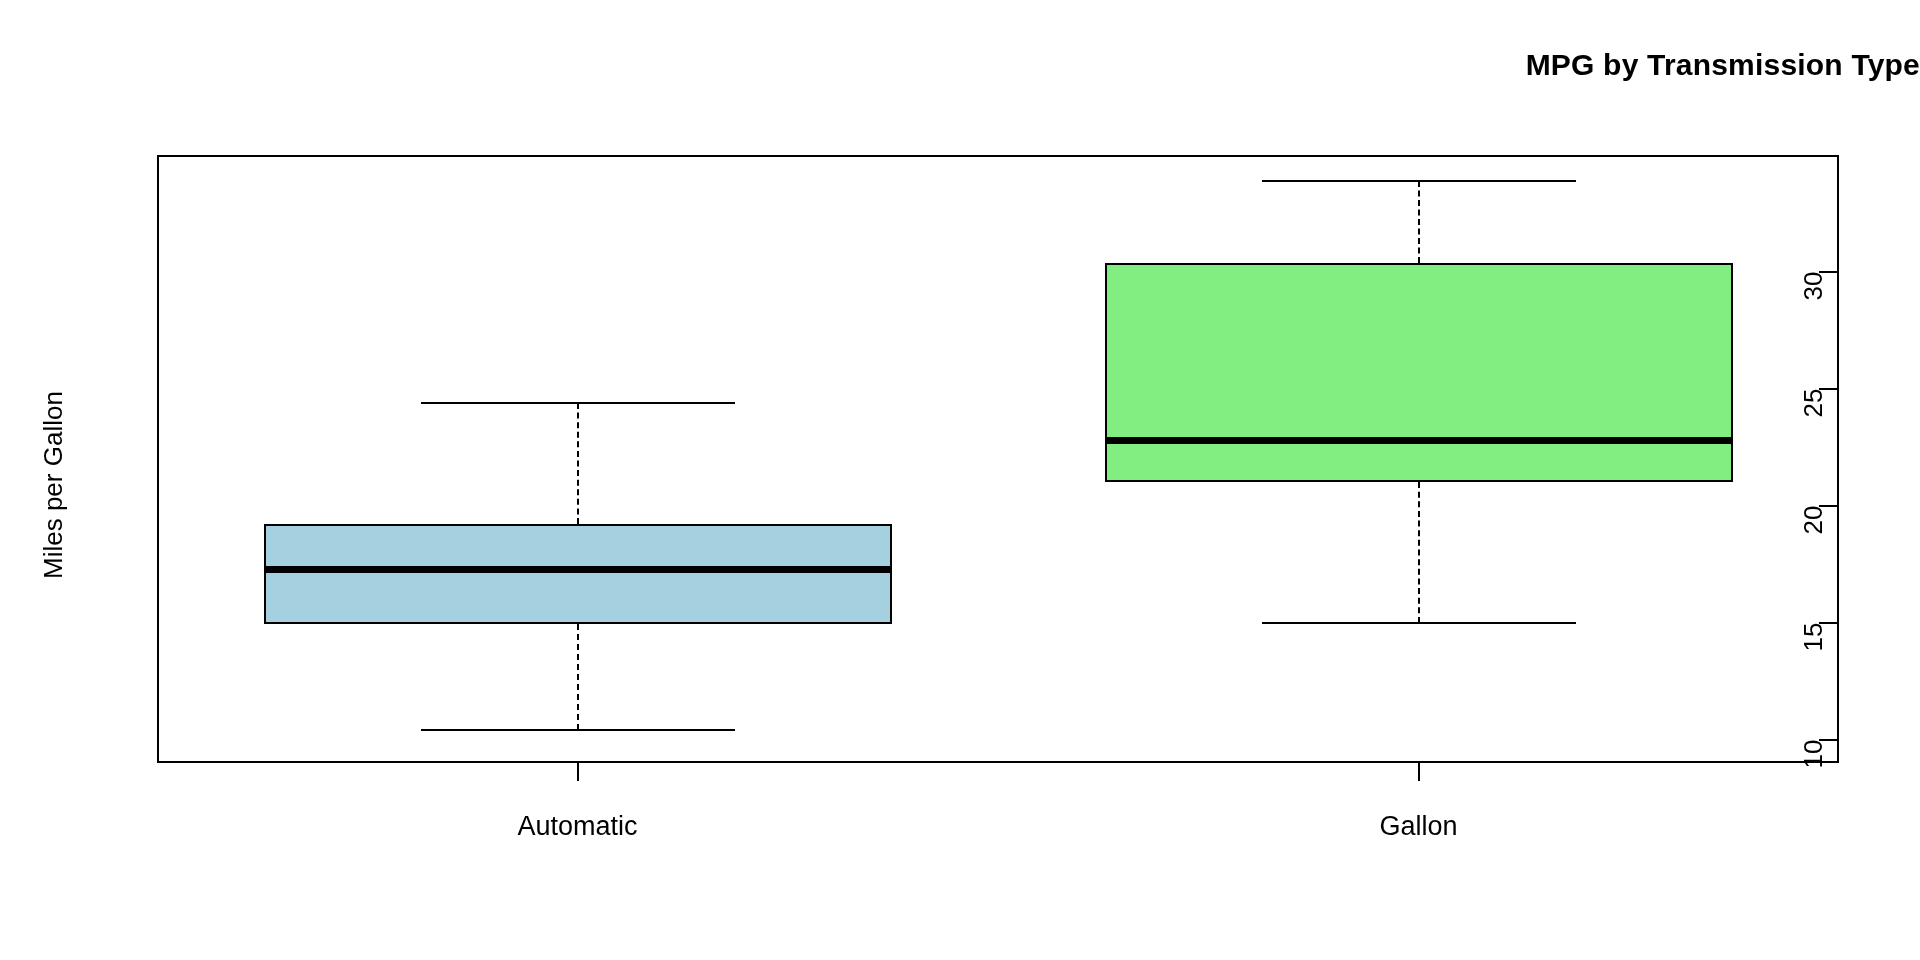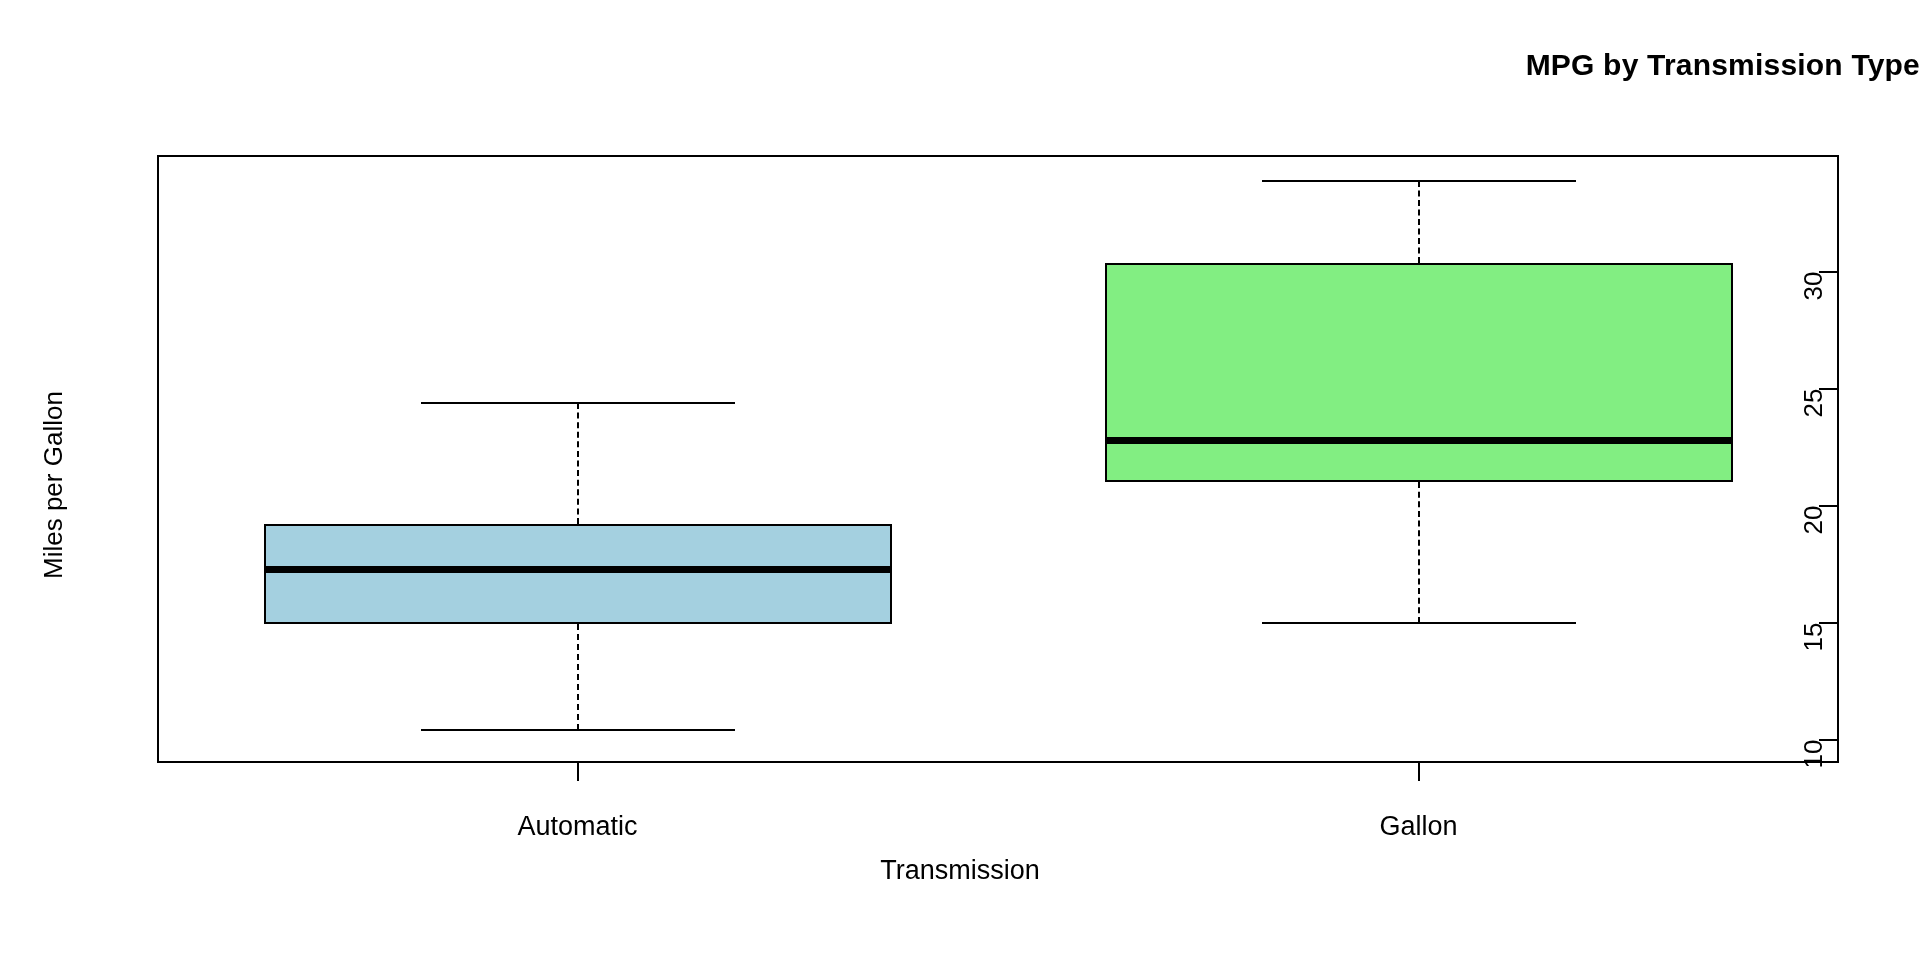--- a/index.html
+++ b/index.html
@@ -167,14 +167,13 @@
       <div class="box-rect" style="left: 263.5px; width: 628px; top: 524.477px; height: 99.3846px; background: rgb(164, 208, 224); border-color: rgb(0, 0, 0);"></div>
       <div class="median-line" style="left: 263.5px; width: 628px; top: 565.908px;"></div>
       <div class="whisker-line" style="left: 1417.5px; top: 180.723px; height: 81.8462px;"></div>
       <div class="whisker-line" style="left: 1417.5px; top: 482.385px; height: 140.308px;"></div>
       <div class="whisker-cap" style="left: 1261.5px; width: 314px; top: 179.723px;"></div>
       <div class="whisker-cap" style="left: 1261.5px; width: 314px; top: 621.692px;"></div>
       <div class="box-rect" style="left: 1104.5px; width: 628px; top: 262.569px; height: 219.815px; background: rgb(130, 238, 130); border-color: rgb(0, 0, 0);"></div>
       <div class="median-line" style="left: 1104.5px; width: 628px; top: 437.292px;"></div>
     </div>
 
-  <div class="x-axis-title">Transmission</div>
 </div>
 
 </body></html>

